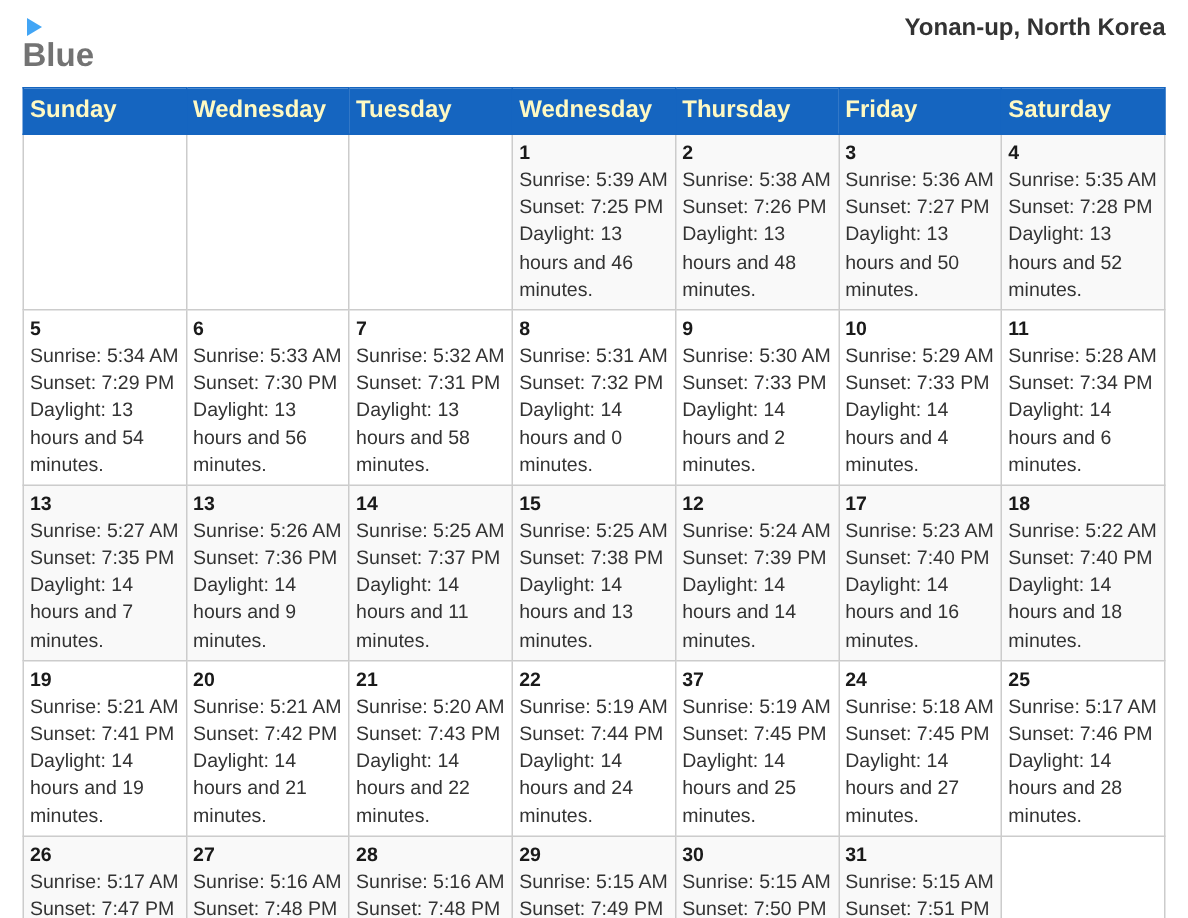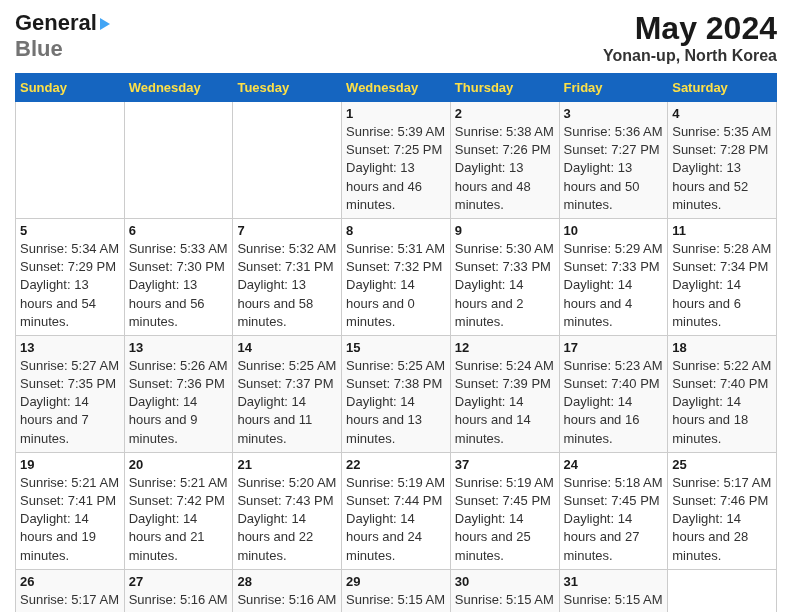--- a/index.html
+++ b/index.html
@@ -38,24 +38,24 @@
       font-weight: bold;
       color: #333;
     }
     .calendar {
       width: 100%;
       border-collapse: collapse;
       font-size: 11px;
     }
     .calendar thead tr th {
       background-color: #1565c0;
-      color: #fde047;
+      color: #fef9c3;
       padding: 6px 4px;
       text-align: left;
-      font-size: 13px;
+      font-size: 16px;
       font-weight: bold;
       border: 1px solid #1565c0;
     }
     .calendar tbody tr td {
       border: 1px solid #ccc;
       vertical-align: top;
       padding: 4px 4px 4px 4px;
       width: calc(100% / 7);
       min-height: 80px;
       color: #222;
@@ -80,29 +80,27 @@
       line-height: 1.4;
     }
     .empty { background: #fff !important; }
   </style>
 </head>
 <body>
 
 <div class="header">
   <div class="logo">
     <div class="logo-line">
-      <span style="font-size:22px;font-weight:bold;color:#1a1a1a;">General</span>
       <span style="display:inline-block;width:0;height:0;border-top:6px solid transparent;border-bottom:6px solid transparent;border-left:10px solid #42a5f5;margin-left:3px;margin-top:2px;"></span>
     </div>
     <div>
       <span style="font-size:22px;font-weight:bold;color:#737373;">Blue</span>
     </div>
   </div>
   <div class="title-block">
-    <h1>May 2024</h1>
     <h2>Yonan-up, North Korea</h2>
   </div>
 </div>
 
 <table class="calendar">
   <thead>
     <tr>
       <th>Sunday</th>
       <th>Wednesday</th>
       <th>Tuesday</th>

